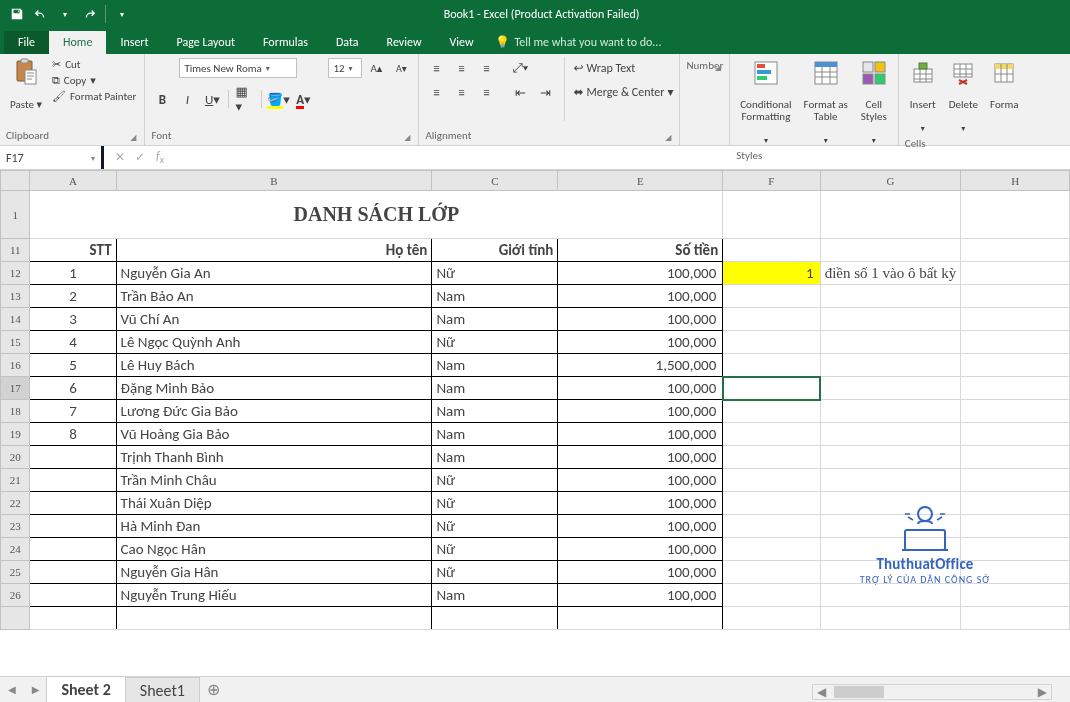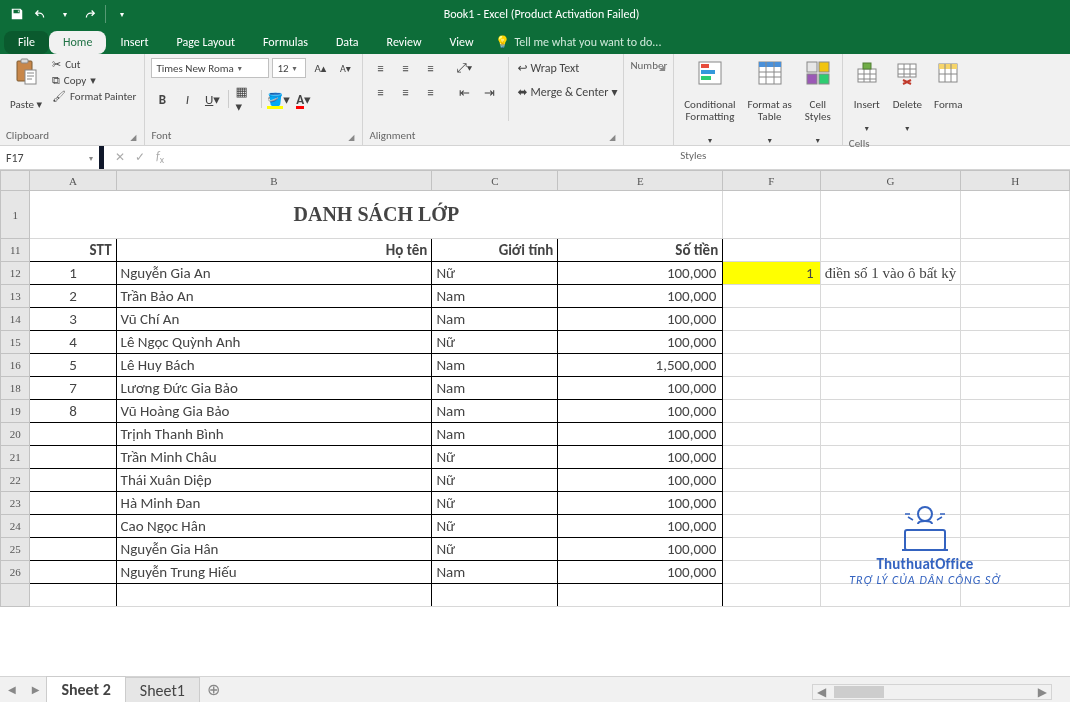--- a/index.html
+++ b/index.html
@@ -3,39 +3,39 @@
 <meta charset="utf-8">
 <style>
 * { margin:0; padding:0; box-sizing:border-box; font-family:"Segoe UI",Calibri,sans-serif; }
 body { width:1070px; height:702px; background:#fff; overflow:hidden; font-size:12px; color:#444; position:relative;}
 .titlebar { background:#0d6d39; height:28px; display:flex; align-items:center; color:#fff; }
 .titlebar .qat { display:flex; align-items:center; gap:2px; padding-left:6px;}
 .qat .icon { width:22px; height:22px; display:flex; align-items:center; justify-content:center; cursor:pointer;}
 .qat-sep { width:1px; height:18px; background:rgba(255,255,255,0.3); margin:0 3px;}
 .titlebar .title { flex:1; text-align:center; font-size:12px; color:#fff;}
 .menubar { background:#0d6d39; height:26px; display:flex; align-items:flex-end; padding-left:4px; }
-.tab { padding:4px 14px 5px; color:#fff; font-size:12px; cursor:pointer;border-radius:8px; }
+.tab { padding:4px 14px 5px; color:#fff; font-size:12px; cursor:pointer; }
 .tab.file { background:#0a5a2e; }
 .tab.active { background:#f1f1f1; color:#217346; }
 .tellme { color:#d0e9db; margin-left:8px; font-size:12px; display:flex; align-items:center; gap:4px; padding-bottom:5px;}
 .ribbon { background:#f1f1f1; border-bottom:1px solid #d4d4d4; height:92px; display:flex; }
 .group { border-right:1px solid #d4d4d4; padding:3px 6px 0 6px; display:flex; flex-direction:column; position:relative; }
 .group-body { flex:1; display:flex; align-items:flex-start; gap:4px;}
 .group-label { text-align:left; font-size:11px; color:#666; padding:2px 0 3px; position:relative;}
 .group-label .launcher { position:absolute; right:2px; bottom:3px; font-size:8px; color:#888;}
 .big-btn { display:flex; flex-direction:column; align-items:center; justify-content:flex-start; padding:2px 4px; cursor:pointer; min-width:36px; gap:12px;}
 .big-btn .ic { width:28px; height:28px; display:flex; align-items:center; justify-content:center; font-size:22px;}
 .big-btn .lbl { font-size:11px; text-align:center; line-height:1.1; color:#444; }
 .small-row { display:flex; align-items:center; gap:3px; height:22px; }
-.ctrl { border:1px solid #c0c0c0; background:#fff; padding:6px 4px; font-size:11px; display:flex; align-items:center; gap:2px; height:20px;}
+.ctrl { border:1px solid #c0c0c0; background:#fff; padding:6px 4px; font-size:11px; display:flex; align-items:center; gap:2px; height:20px;margin-left:28px;}
 .dd::after { content:"▾"; font-size:8px; color:#666; margin-left:2px;}
 .ibtn { width:22px; height:20px; display:flex; align-items:center; justify-content:center; cursor:pointer; border:1px solid transparent; font-size:13px;}
 .vline { width:1px; height:64px; background:#d4d4d4; margin:0 4px;}
 .namebox-bar { height:24px; border-bottom:1px solid #d4d4d4; display:flex; align-items:center; background:#fff;}
-.namebox { width:104px; border-right:5px solid #0f172a; padding:0 6px; font-size:12px; height:100%; display:flex; align-items:center; justify-content:space-between;}
+.namebox { width:104px; border-right:3px solid #0f172a; padding:0 6px; font-size:12px; height:100%; display:flex; align-items:center; justify-content:space-between;}
 .fx-btns { display:flex; align-items:center; gap:0; padding:0 6px; color:#aaa;}
 .fx-btns span { width:20px; text-align:center; cursor:pointer; font-size:12px;}
 .formula-input { flex:1; padding:0 6px; font-size:12px;}
 .grid-area { position:relative; height:506px; overflow:hidden; background:#fff;}
 table.sheet { border-collapse:collapse; table-layout:fixed; font-family:"Times New Roman",serif; font-size:15px; }
 .sheet th { background:#e6e6e6; border:1px solid #c2c2c2; font-weight:normal; font-size:11px; color:#555; font-family:"Segoe UI"; padding:0;}
 .sheet th.rowh { width:30px; height:23px; text-align:center; font-size:11px;}
 .sheet th.colh { height:20px; }
 .sheet td { border:1px solid #d8d8d8; height:23px; padding:0 4px; vertical-align:middle; white-space:nowrap; overflow:hidden;}
 .sheet .b { border:1px solid #000; } .sheet .bL{border-left:1px solid #000;} .sheet .bR{border-right:1px solid #000;}
@@ -49,21 +49,21 @@
 .corner { width:30px; background:#e6e6e6; border:1px solid #c2c2c2;}
 .sheet-tabs { height:26px; border-top:1px solid #d4d4d4; background:#f1f1f1; display:flex; align-items:center; }
 .sheet-tabs .nav { padding:0 8px; color:#888; font-size:10px;}
 .stab { padding:3px 14px; font-size:16px; border:1px solid #ccc; border-bottom:none; background:#e6e6e6; cursor:pointer; margin-left:-1px;}
 .stab.active { background:#fff; font-weight:bold; border-bottom:1px solid #fff;}
 .stab.add { padding:3px 8px; background:transparent; border:none; color:#888;}
 .scrollbar-h { position:absolute; right:18px; bottom:2px; height:16px; width:240px; background:#f1f1f1; border:1px solid #d4d4d4; display:flex; align-items:center;}
 .scrollbar-h .thumb { width:50px; height:12px; background:#cdcdcd; margin-left:4px;}
 .watermark { position:absolute; right:65px; top:330px; width:160px; text-align:center; color:#3463c0; font-family:Arial; }
 .watermark .name { font-weight:bold; font-size:15px; letter-spacing:0.2px;}
-.watermark .sub { font-size:12px; letter-spacing:1px; color:#3463c0;font-style:italic;}
+.watermark .sub { font-size:10px; letter-spacing:1px; color:#3463c0;}
 svg { display:block;}
 .clip-col { display:flex; flex-direction:column; gap:1px; font-size:11px;}
 .clip-col .row { display:flex; align-items:center; gap:4px; cursor:pointer; padding:1px 2px;}
 .font-rows { display:flex; flex-direction:column; gap:3px;}
 .align-rows { display:flex; flex-direction:column; gap:2px;}
 </style>
 </head>
 <body>
 
 <div class="titlebar">
@@ -373,20 +373,30 @@
           <th class="rowh ">16</th>
   <td class="b ctr">5</td>
   <td class="b">Lê Huy Bách</td>
   <td class="b">Nam</td>
   <td class="b num">1,500,000</td>
   <td class=""></td>
   <td style=""></td>
   <td></td>
         </tr>
         <tr>
+          <th class="rowh active-rowh">17</th>
+  <td class="b ctr">6</td>
+  <td class="b">Đặng Minh Bảo</td>
+  <td class="b">Nam</td>
+  <td class="b num">100,000</td>
+  <td class="sel-cell"></td>
+  <td style=""></td>
+  <td></td>
+        </tr>
+        <tr>
           <th class="rowh ">18</th>
   <td class="b ctr">7</td>
   <td class="b">Lương Đức Gia Bảo</td>
   <td class="b">Nam</td>
   <td class="b num">100,000</td>
   <td class=""></td>
   <td style=""></td>
   <td></td>
         </tr>
         <tr>

